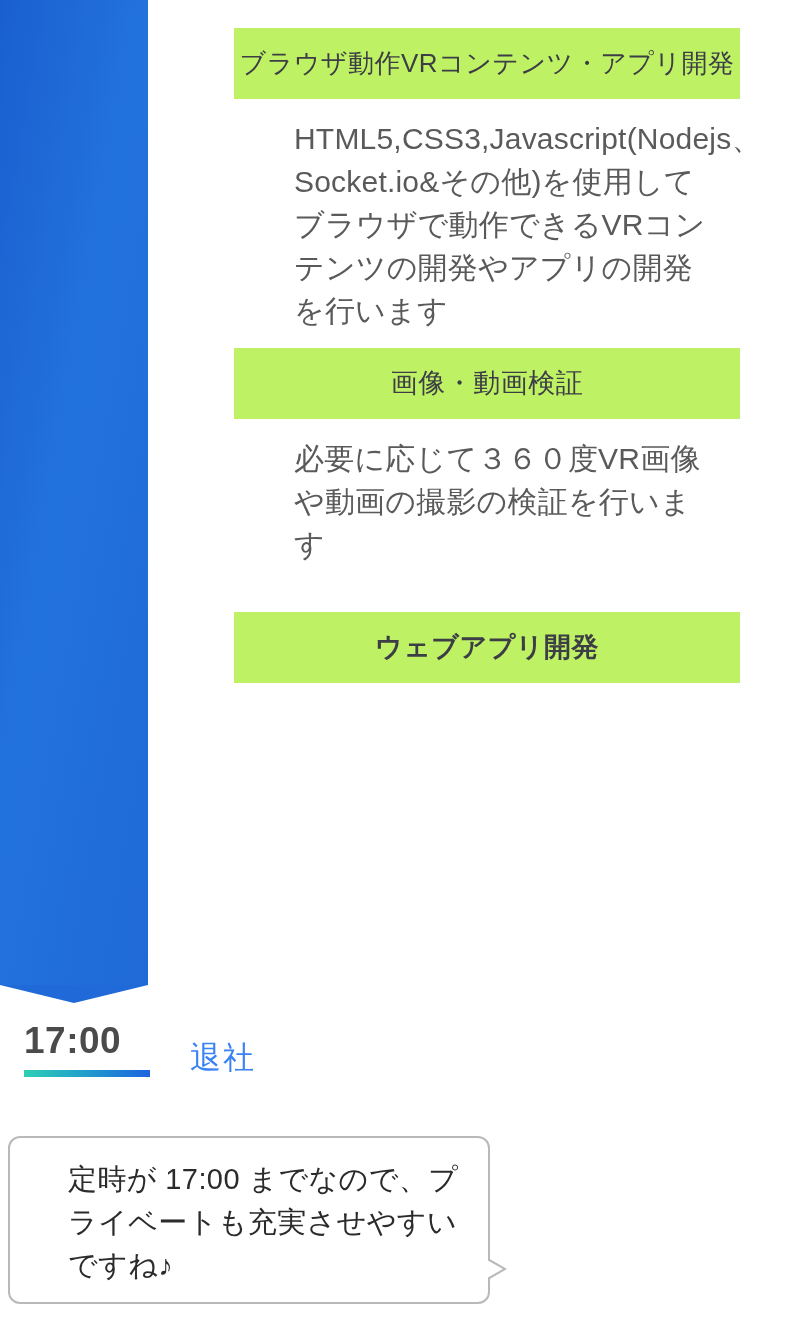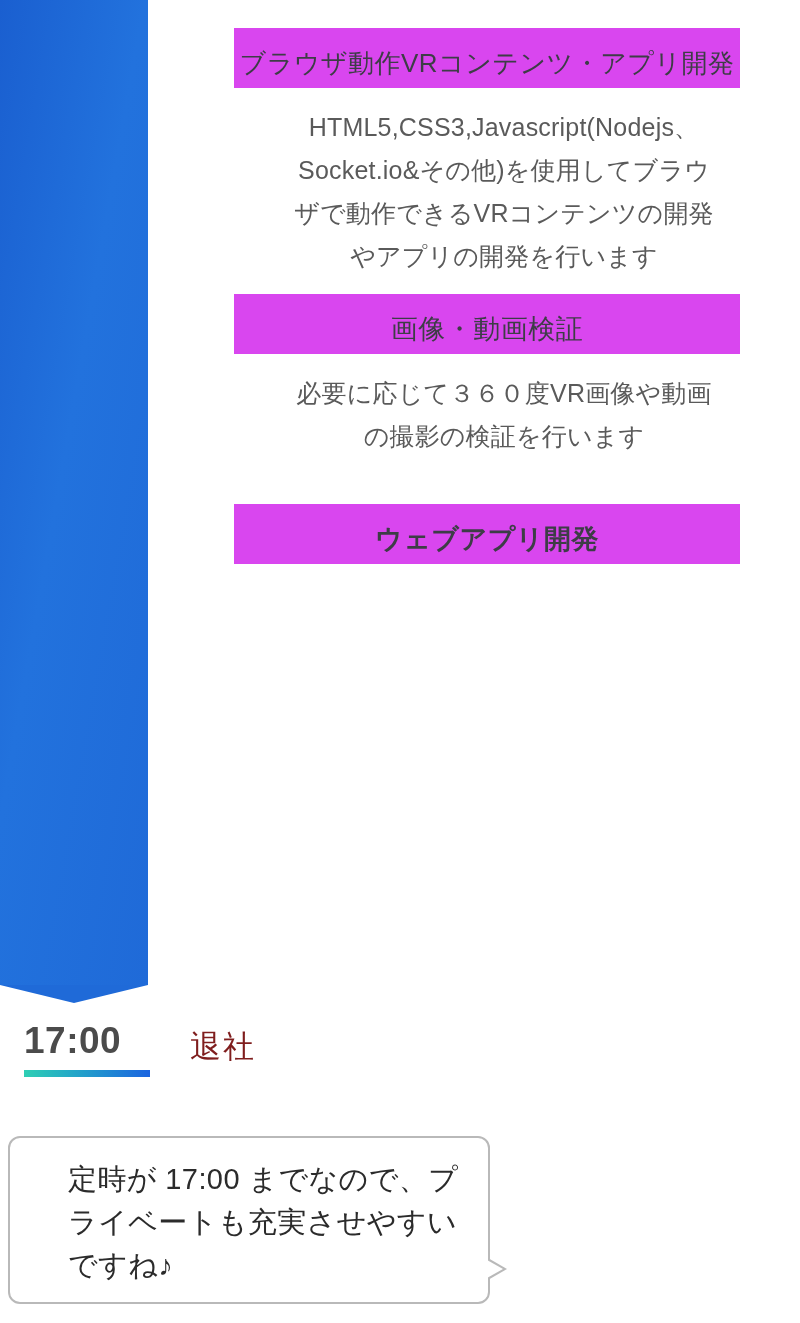--- a/index.html
+++ b/index.html
@@ -69,58 +69,57 @@
   }
   #time-marker .time-underline {
     margin-top: 6px;
     width: 126px;
     height: 7px;
     background: linear-gradient(90deg, #2ecfb4 0%, #23a6c8 40%, #1b64e0 100%);
   }
   #time-marker .event-label {
     position: absolute;
     left: 190px;
-    top: 8px;
+    top: 19px;
     font-size: 31px;
-    color: #7f1d1d;
+    color: #3b82f6;
     letter-spacing: 2px;
     line-height: 42px;
     white-space: nowrap;
     text-align: center;
   }
 
   
   #content-column {
     position: absolute;
     left: 234px;
     top: 0;
     width: 506px;
   }
   .section {
     width: 506px;
   }
   .section-header {
-    background: #d946ef;
-    height: 60px;
+    background: #bef264;
+    height: 71px;
     line-height: 70px;
     text-align: center;
     font-size: 27px;
     color: #3d3d46;
     letter-spacing: 0.5px;
     white-space: nowrap;
     overflow: hidden;
   }
   .section-body {
-    font-size: 25px;
+    font-size: 30px;
     line-height: 43px;
     color: #5a5a5a;
     padding: 18px 0 0 60px;
     width: 420px;
     letter-spacing: 0.2px;
-    text-align: center;
   }
   #section-1 { margin-top: 28px; }
   #section-1 .section-header { font-size: 26px; }
   #section-2 { margin-top: 16px; }
   #section-3 { margin-top: 46px; font-weight: bold; }
 
   
   #speech-row {
     position: absolute;
     left: 0;

